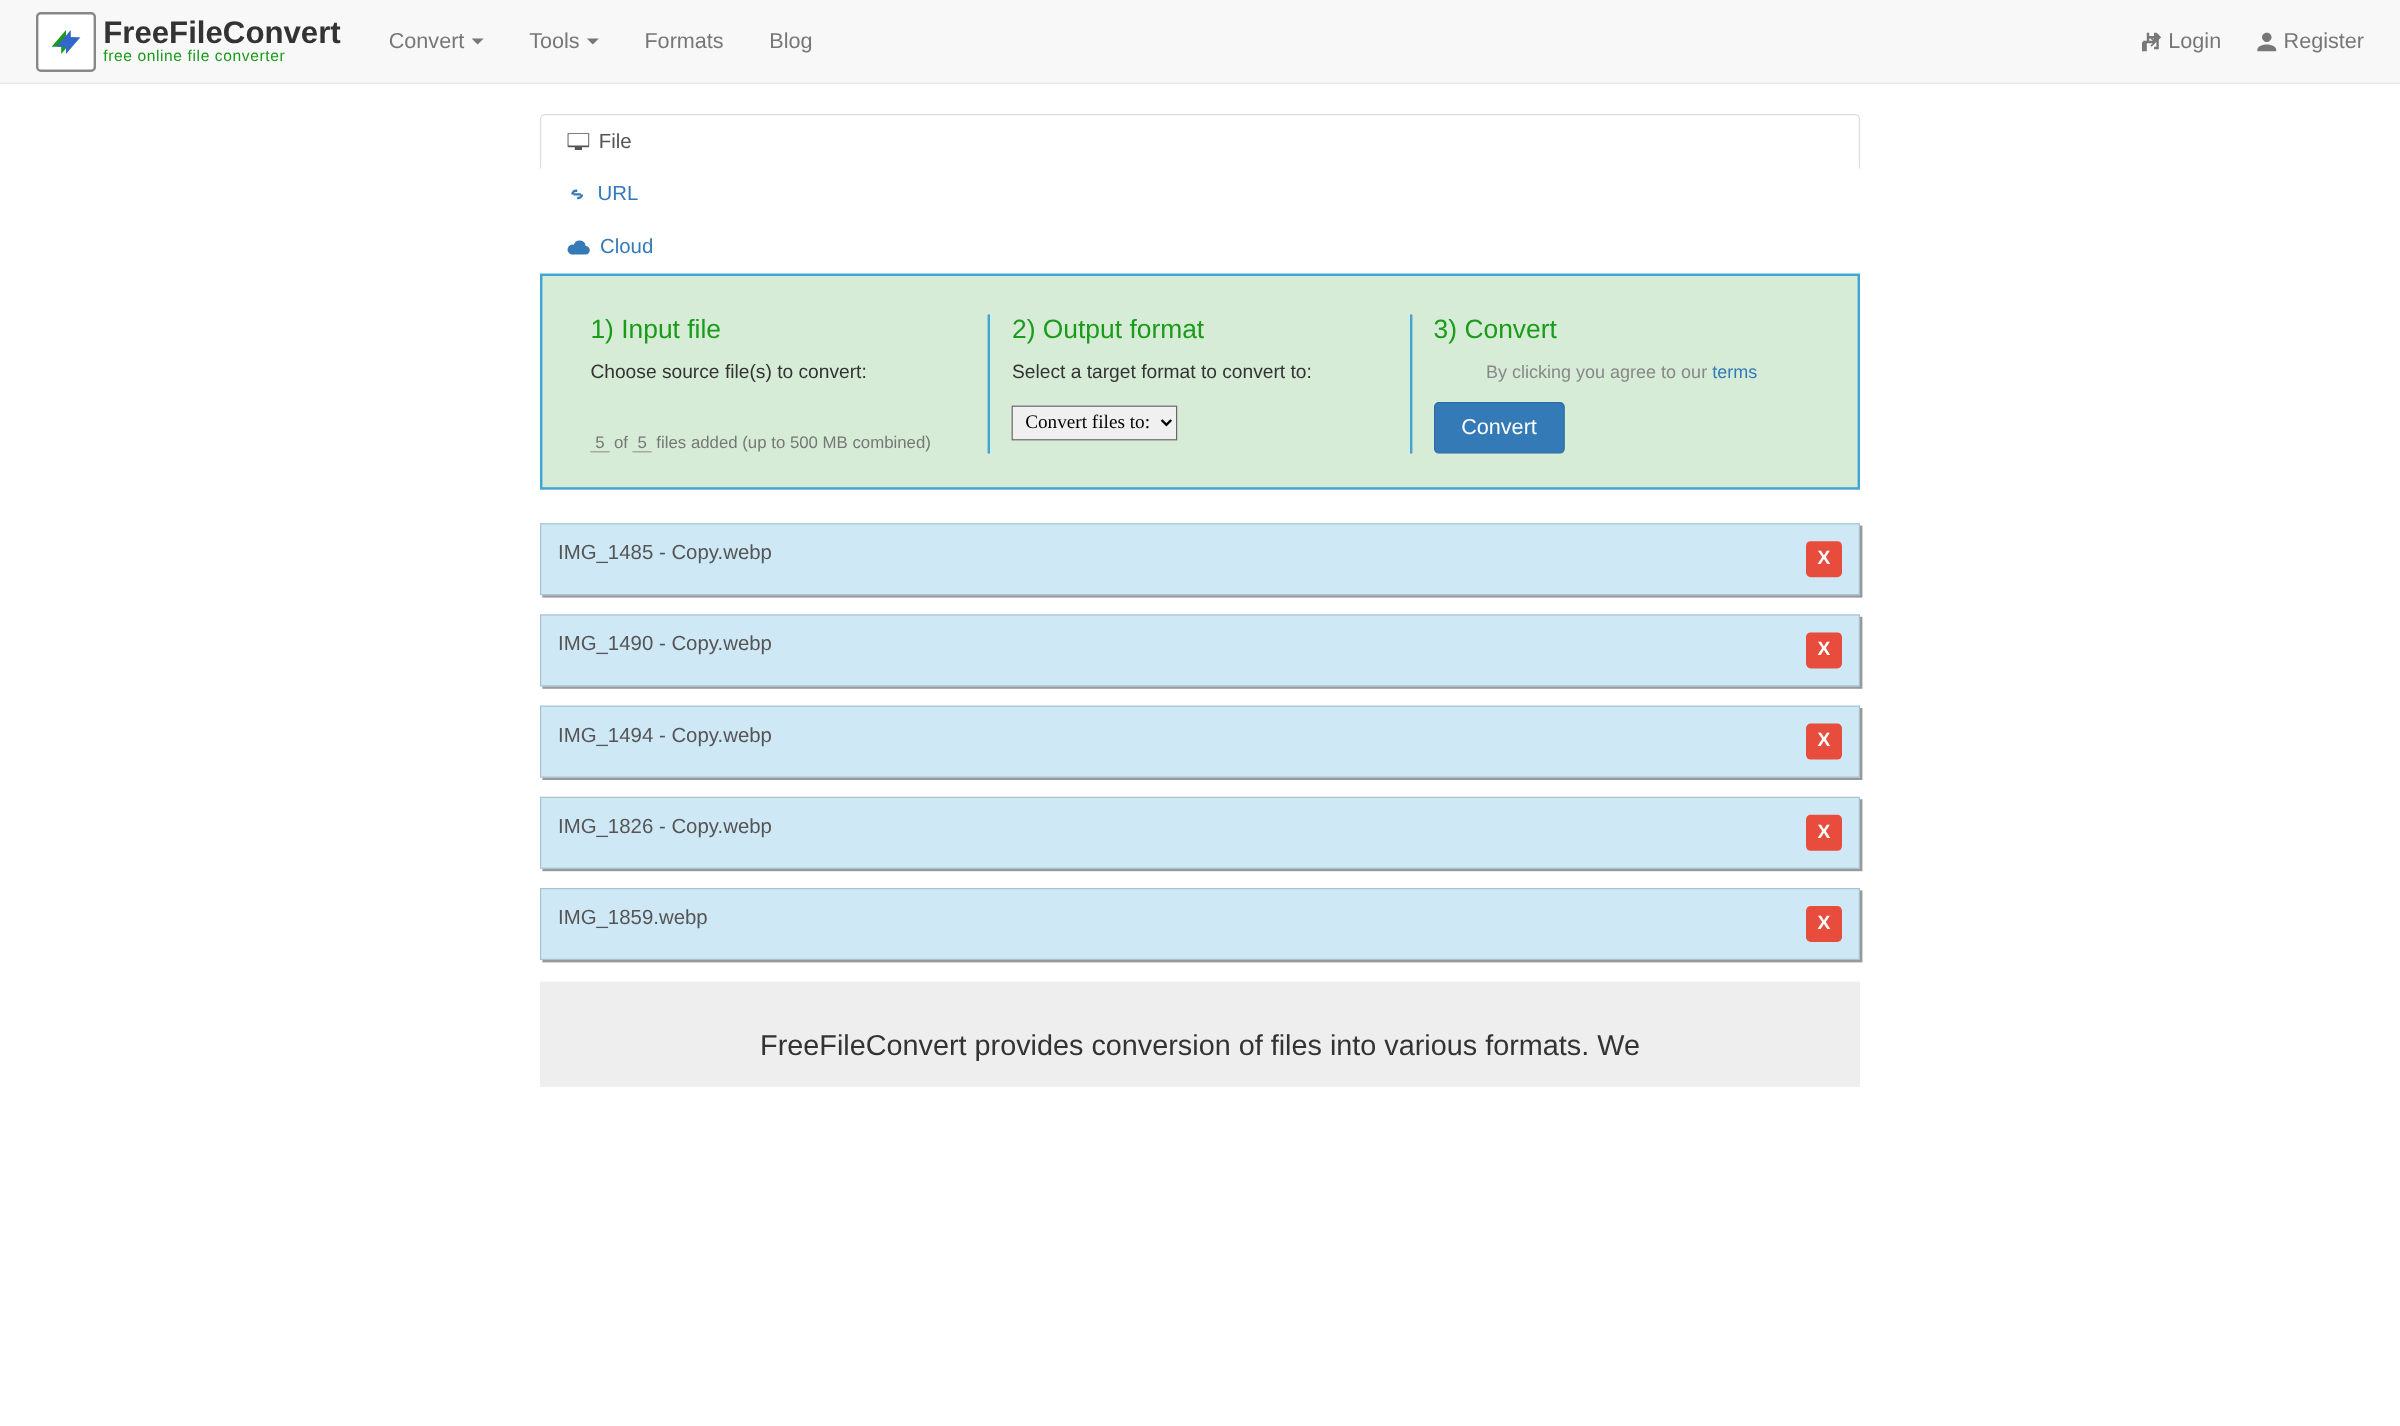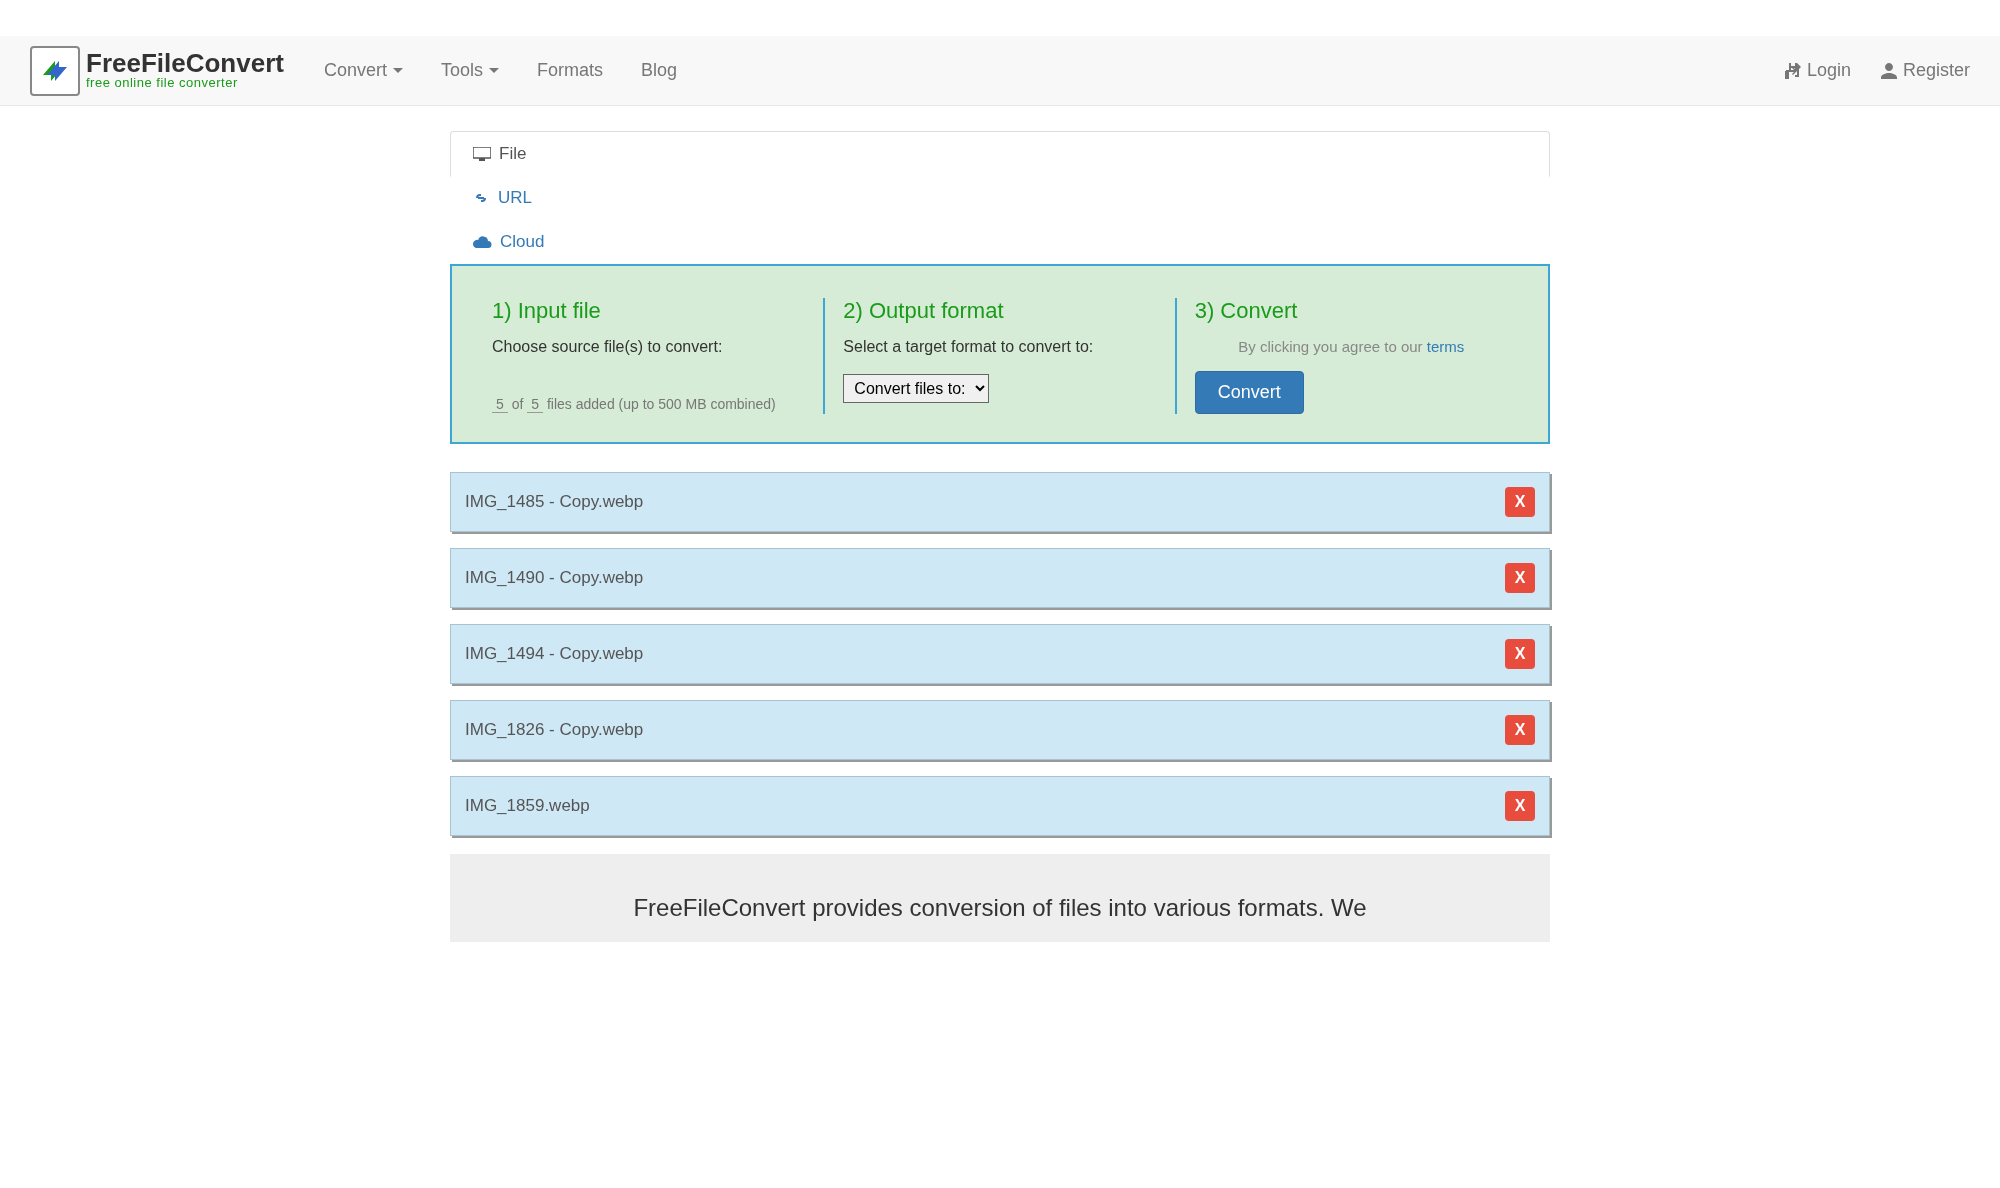--- a/index.html
+++ b/index.html
@@ -10,21 +10,20 @@
     background: #fff;
   }
   
   .navbar {
     border-bottom: 1px solid #e7e7e7;
     background: #f8f8f8;
     height: 70px;
     display: flex;
     align-items: center;
     padding: 0 30px;
-    margin-top: 36px;
   }
   .navbar .logo {
     display: flex;
     align-items: center;
     margin-right: 40px;
   }
   .logo-icon {
     width: 50px; height: 50px;
     border: 2px solid #888;
     border-radius: 4px;
@@ -95,39 +94,39 @@
     margin-bottom: 14px;
   }
   .step p { font-size: 16px; color: #333; margin-bottom: 18px; }
   .file-counter { margin-top: 40px; color: #777; font-size: 14px; }
   .file-counter .badge {
     display: inline-block; border-bottom: 1px solid #999;
     padding: 0 4px; color: #777;
   }
   select.format-select {
     font-size: 16px; padding: 4px 6px;
-    border: 1px solid #666; background: #f0f0f0;
+    border: 1px solid #666; background: #f0f0f0; font-family: Liberation Serif, serif;
   }
   .terms-line { color: #888; font-size: 15px; margin-bottom: 16px; text-align: center; }
   .terms-line a { color: #337ab7; text-decoration: none; }
   .btn-primary {
     background: #337ab7; border: 1px solid #2e6da4;
     color: #fff; font-size: 18px; padding: 10px 22px;
     border-radius: 4px; cursor: pointer;
   }
 
   
   .file-list { margin-top: 28px; }
   .file-item {
     background: #cfe8f6;
     border: 1px solid #a9c4d1;
     box-shadow: 2px 2px 0 #999;
     padding: 14px 14px;
     margin-bottom: 16px;
-    display: flex; align-items: center; justify-content: space-between;
+    display: flex; align-items: flex-start; justify-content: space-between;
     font-size: 17px; color: #555;
   }
   .remove-btn {
     background: #e74c3c;
     color: #fff;
     width: 30px; height: 30px;
     border-radius: 4px;
     display: inline-flex; align-items: center; justify-content: center;
     font-weight: bold; cursor: pointer; border: none;
     font-size: 16px;

